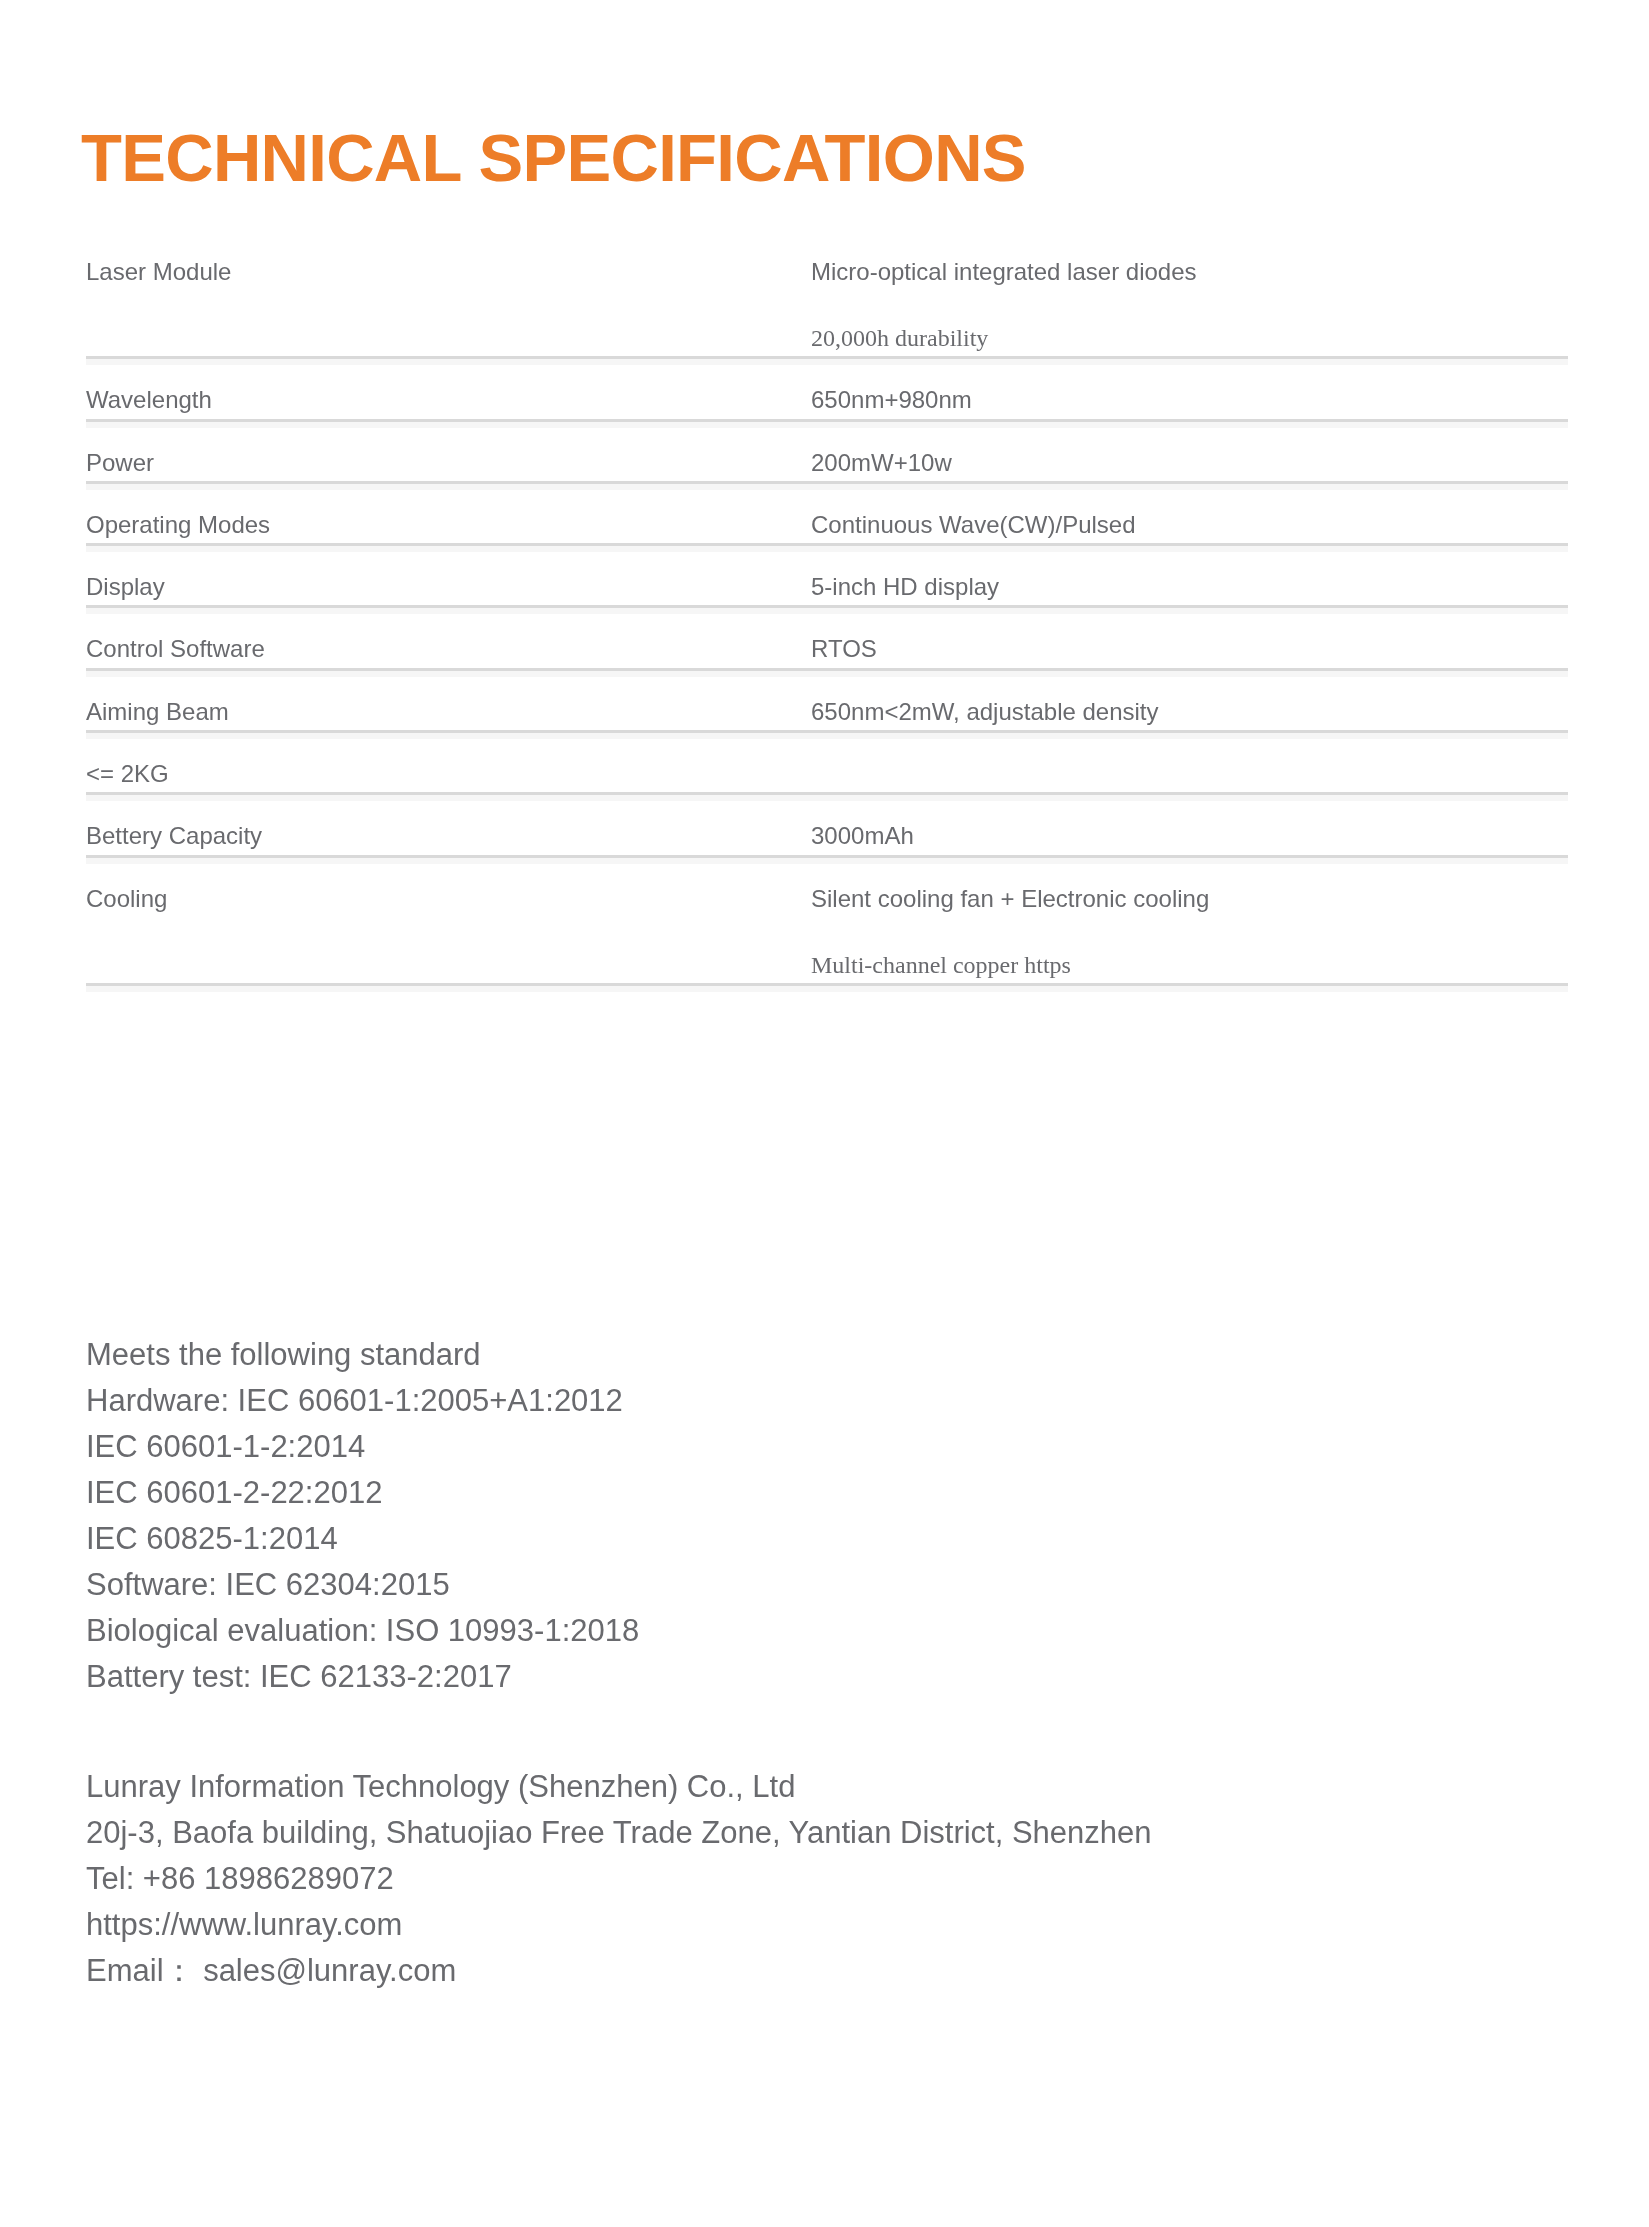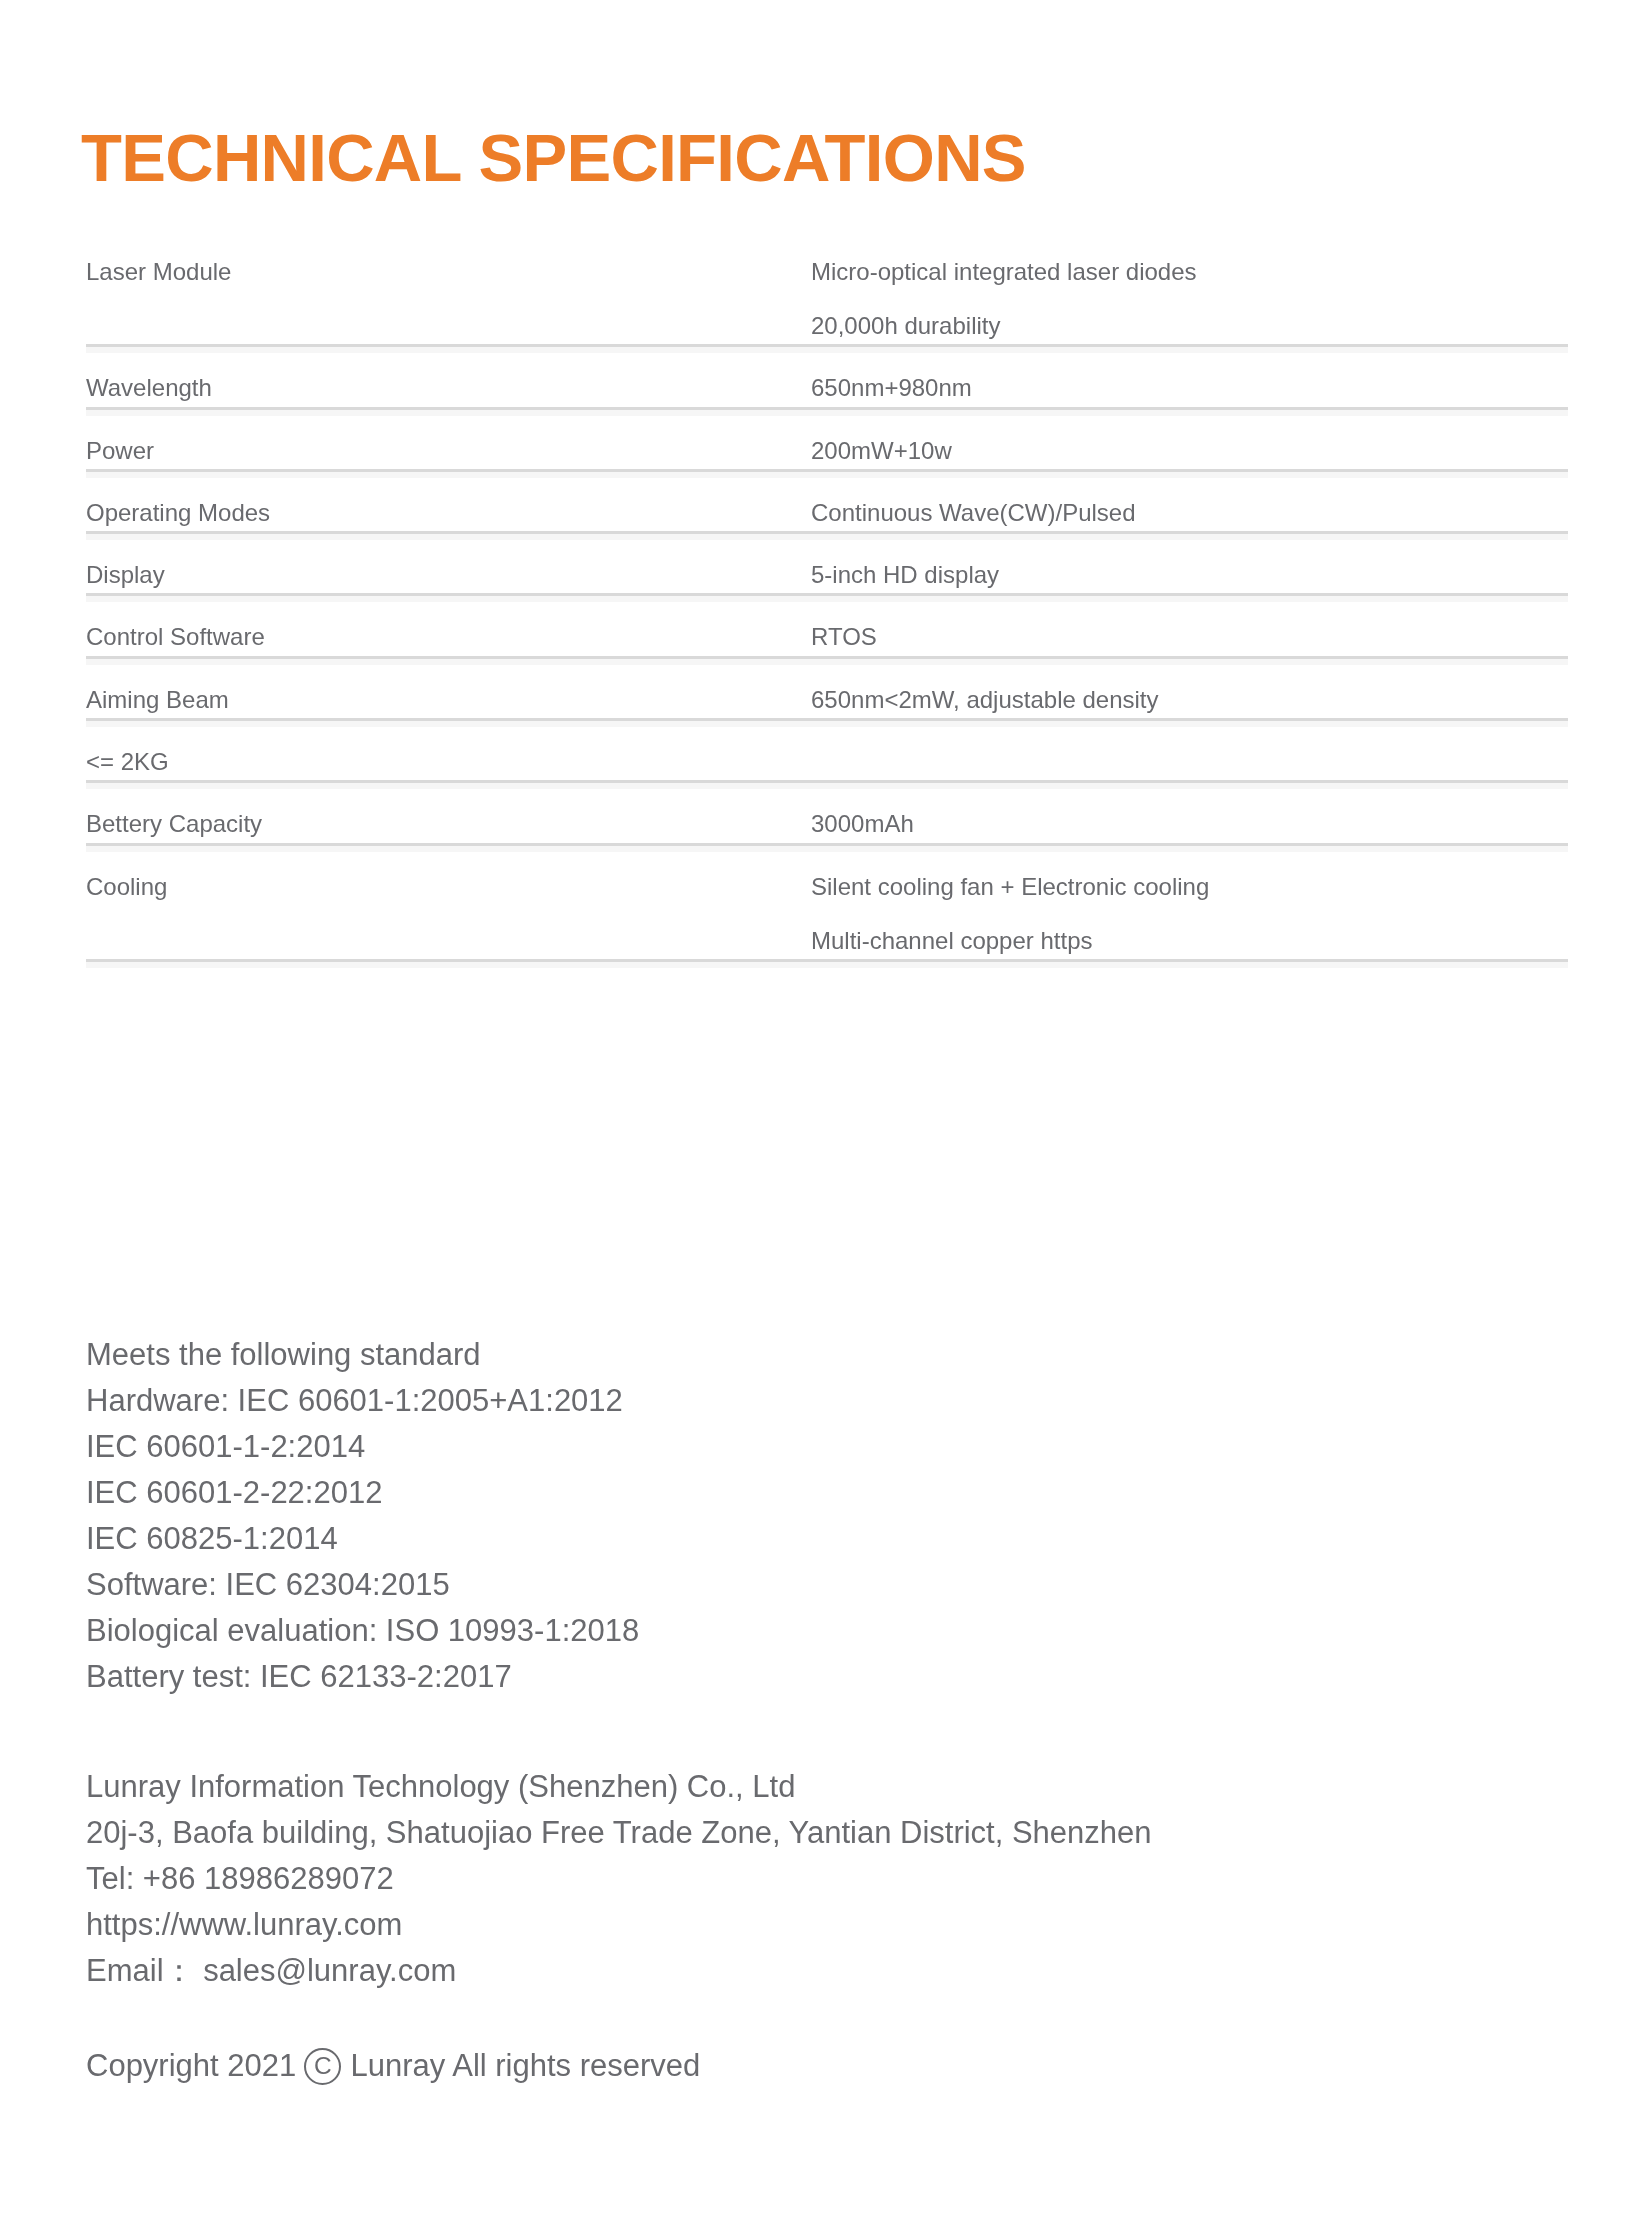--- a/index.html
+++ b/index.html
@@ -38,21 +38,21 @@
     padding:24px 0 1.3px 0;
     border-bottom:3.3px solid #D9D9D9;
     box-shadow:0 6px 0 rgba(0,0,0,0.035);
   }
   .spec-label {
     width:725px;
     flex:0 0 725px;
     line-height:34px;
   }
   .spec-value { flex:1; line-height:34px; }
-  .spec-value .vline + .vline { margin-top:20px; }
+  .spec-value .vline + .vline { margin-top:32px;font-family:Liberation Serif, serif; }
   .text-block {
     position:absolute;
     left:86px;
     font-size:31px;
     line-height:46px;
     color:#696A6E;
     white-space:nowrap;
   }
   .standards { top:1332px; }
   .company { top:1764px; }
@@ -176,22 +176,15 @@
   </div>
 
   <div class="text-block company">
     <div>Lunray Information Technology (Shenzhen) Co., Ltd</div>
     <div>20j-3, Baofa building, Shatuojiao Free Trade Zone, Yantian District, Shenzhen</div>
     <div>Tel: +86 18986289072</div>
     <div>https://www.lunray.com</div>
     <div>Email： sales@lunray.com</div>
   </div>
 
-  <div class="copyright">
-    <span>Copyright 2021</span>
-    <span class="c-circle">
-        <span>C</span>
-      </span>
-    <span>Lunray All rights reserved</span>
-  </div>
 
 </div>
 
 
 </body></html>

